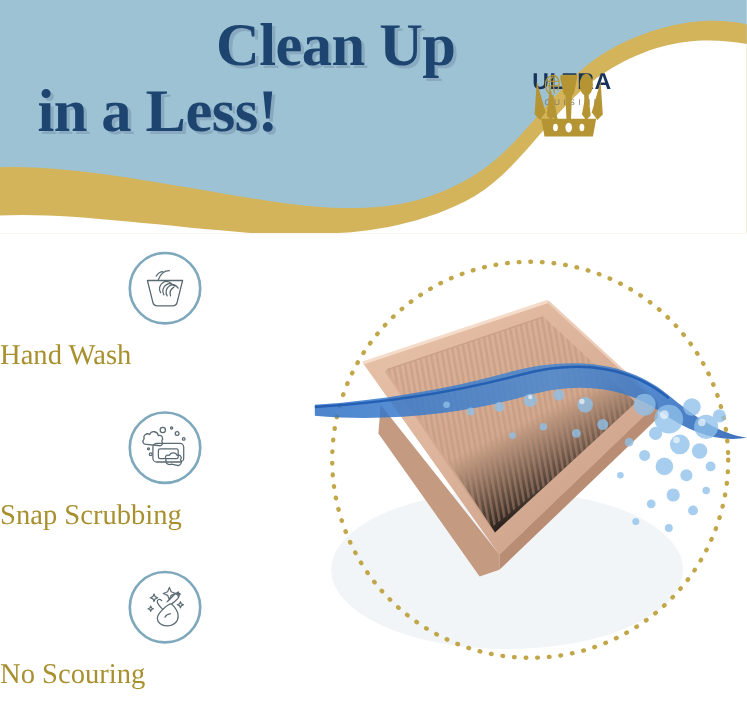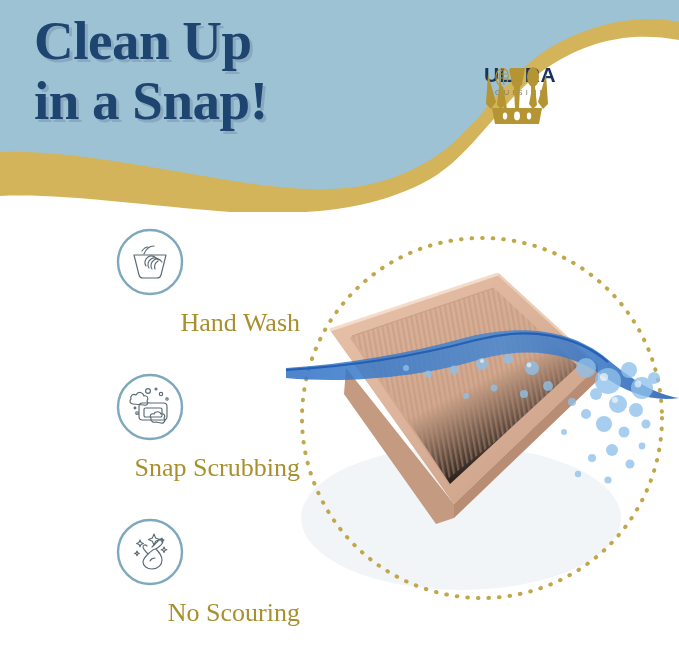--- a/index.html
+++ b/index.html
@@ -28,21 +28,21 @@
     position:absolute;left:34px;top:14px;width:380px;
     z-index:5;
     line-height:0.98;
     color:#1e4470;
     font-family:"Liberation Serif", serif;
     font-weight:bold;
     font-size:55px;
     letter-spacing:-0.5px;
     text-shadow:3px 3px 0 rgba(120,150,175,0.55);
   }
-  #headline .l1{display:block;}
+  #headline .l1{display:block;text-align:right;}
   #headline .l2{display:block;margin-top:6px;}
 
   
   #logo{
     position:absolute;left:478px;top:62px;width:84px;
     z-index:6;text-align:center;
   }
   #logo .crown{display:block;margin:0 auto;}
   #logo .brand{
     display:block;
@@ -64,21 +64,21 @@
     line-height:1;
     padding-left:3px;
   }
 
   
   #features{
     position:absolute;left:0;top:214px;width:300px;height:438px;
     z-index:4;
   }
   .feature{
-    position:absolute;left:0;width:300px;text-align:right;
+    position:absolute;left:0;width:300px;text-align:left;
   }
   .feature .ic{display:block;margin:0 auto;}
   .feature .flabel{
     display:block;
     margin-top:14px;
     font-family:"Liberation Serif", serif;
     font-size:26px;
     color:#a8902f;
     line-height:1;
     white-space:nowrap;
@@ -109,21 +109,21 @@
                L679,212 L0,212 Z" fill="#d4b45a"></path>
 
       <path d="M679,40 C640,33 600,36 556,62 C505,92 478,150 432,178
                C388,204 330,212 300,212 L679,212 Z" fill="#ffffff"></path>
 
       <path d="M0,196 C60,193 140,205 230,212 L0,212 Z" fill="#ffffff"></path>
     </svg>
 
     <div id="headline">
       <span class="l1">Clean Up</span>
-      <span class="l2">in a Snap!</span>
+      <span class="l2">in a Less!</span>
     </div>
 
     <div id="logo">
       <svg class="crown" width="78" height="66" viewBox="0 0 78 66">
         <g fill="#b59433">
 
           <path d="M10,12 L18,40 L13,47 L8,42 Z"></path>
 
           <path d="M68,12 L60,40 L65,47 L70,42 Z"></path>
 

